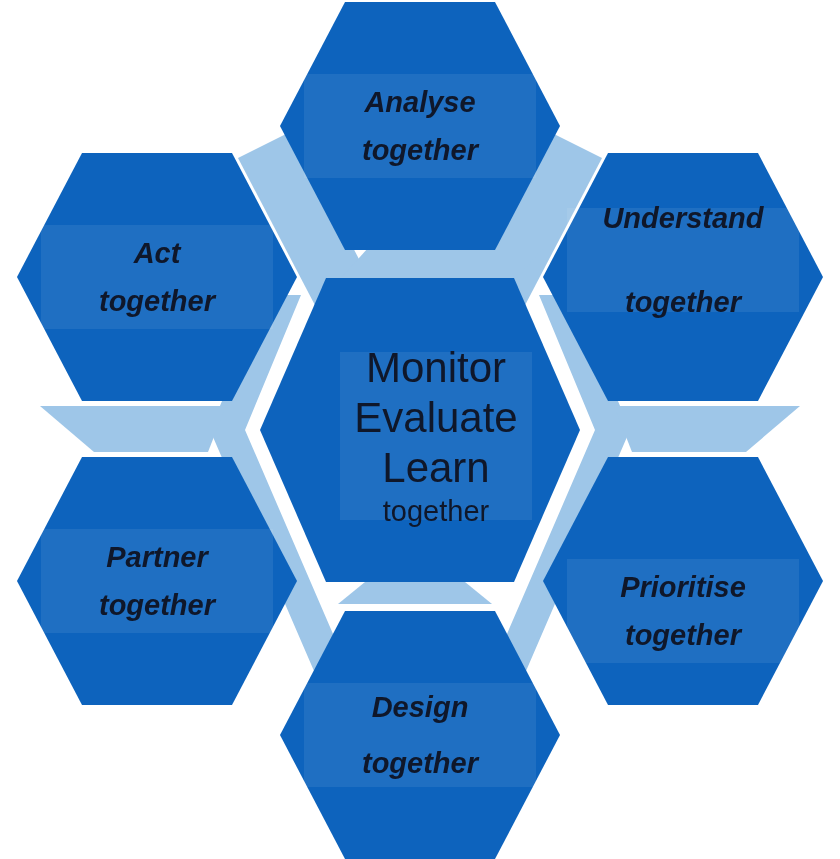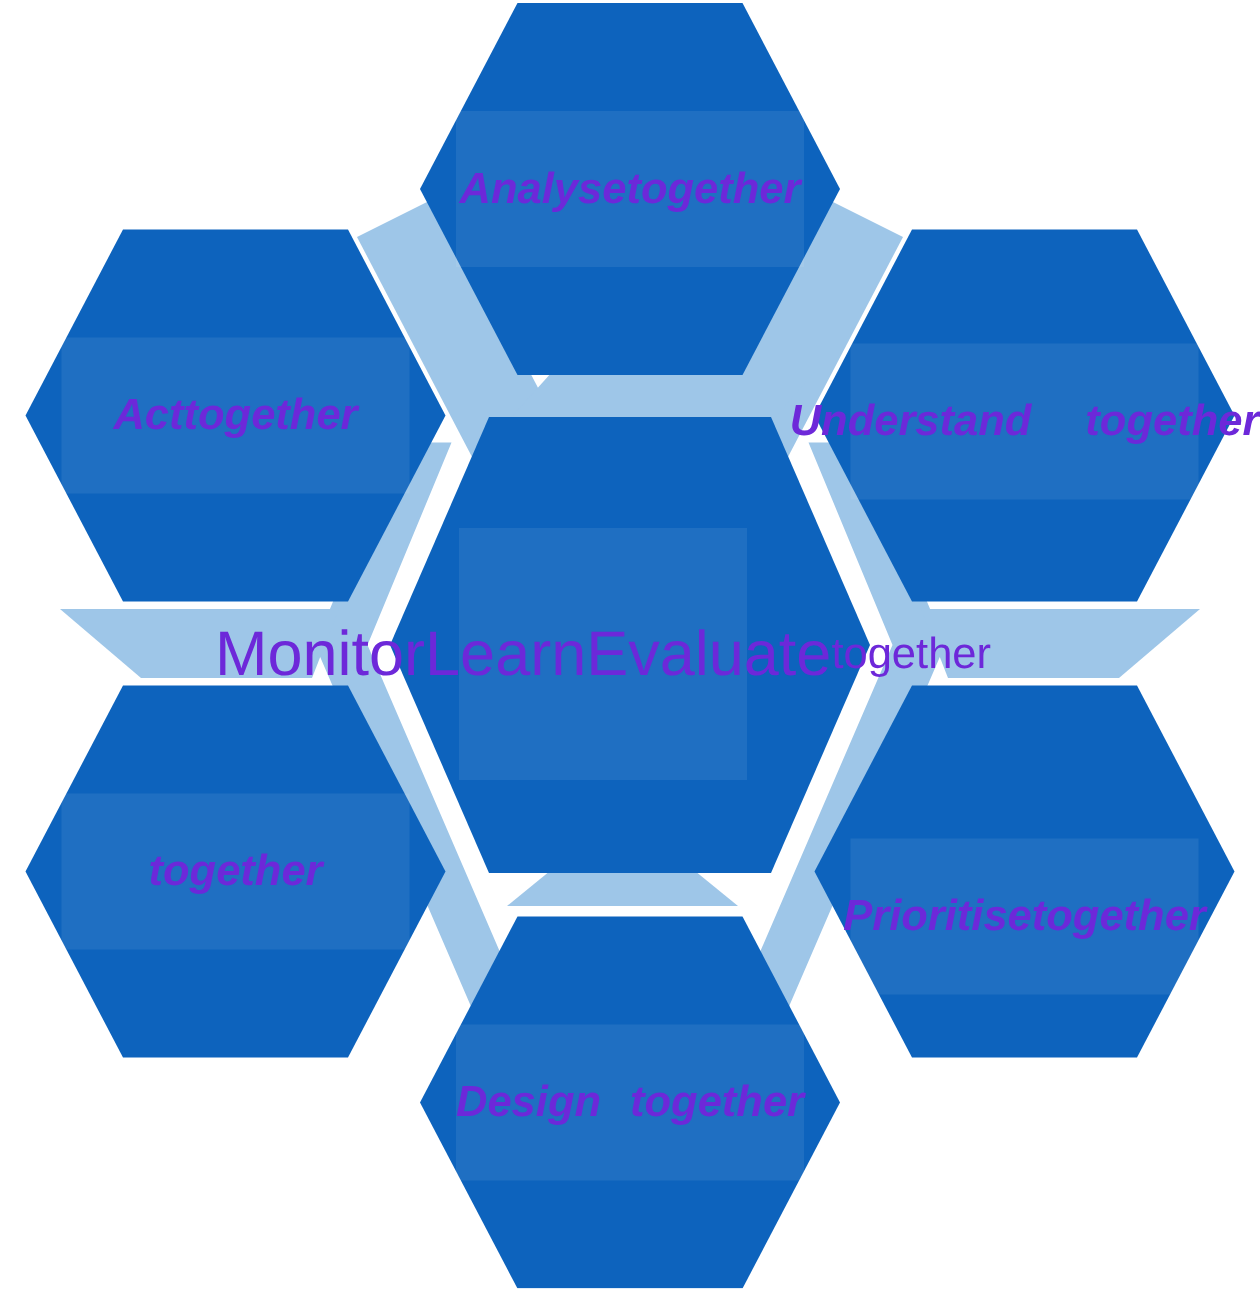--- a/index.html
+++ b/index.html
@@ -2,32 +2,32 @@
 <html><head>
 <meta charset="utf-8">
 <style>
   html,body{margin:0;padding:0;background:#ffffff;}
   .stage{
     position:relative;width:840px;height:859px;background:#ffffff;overflow:hidden;
     font-family:"Liberation Sans", sans-serif;
   }
   .stage svg{position:absolute;left:0;top:0;}
   .label-panel{
-    position:absolute;display:flex;align-items:center;justify-content:center;
-    background:rgba(255,255,255,0.08);color:#6d28d9;text-align:center;
+    position:absolute;display:flex;flex-direction:column;align-items:center;justify-content:center;
+    background:rgba(255,255,255,0.08);color:#0f172a;text-align:center;
   }
   .sat{width:232px;height:104px;font-style:italic;font-weight:bold;font-size:29px;line-height:48px;}
   .sat span{display:block;white-space:nowrap;}
   .panel-analyse{left:304px;top:74px;}
-  .panel-understand{left:567px;top:229px;gap:36px;}
+  .panel-understand{left:567px;top:208px;gap:36px;}
   .panel-prioritise{left:567px;top:529px;margin-top:30px;}
   .panel-design{left:304px;top:683px;justify-content:space-between;}
   .panel-partner{left:41px;top:529px;}
   .panel-act{left:41px;top:225px;}
-  .panel-center{left:306px;top:352px;width:192px;height:168px;font-style:normal;}
+  .panel-center{left:340px;top:352px;width:192px;height:168px;font-style:normal;}
   .center-line{display:block;font-size:42px;line-height:50px;font-weight:400;white-space:nowrap;}
   .center-sub{display:block;font-size:29px;line-height:36px;font-weight:400;white-space:nowrap;}
 </style>
 </head>
 <body>
 
 <div class="stage">
 
   <svg width="840" height="859" viewBox="0 0 840 859">
 
@@ -67,28 +67,29 @@
     <span>Prioritise</span>
     <span>together</span>
   </div>
 
   <div class="label-panel sat panel-design">
     <span>Design</span>
     <span>together</span>
   </div>
 
   <div class="label-panel sat panel-partner">
+    <span>Partner</span>
     <span>together</span>
   </div>
 
   <div class="label-panel sat panel-act">
     <span>Act</span>
     <span>together</span>
   </div>
 
   <div class="label-panel panel-center">
     <span class="center-line">Monitor</span>
+    <span class="center-line">Evaluate</span>
     <span class="center-line">Learn</span>
-    <span class="center-line">Evaluate</span>
     <span class="center-sub">together</span>
   </div>
 
 </div>
 
 </body></html>

